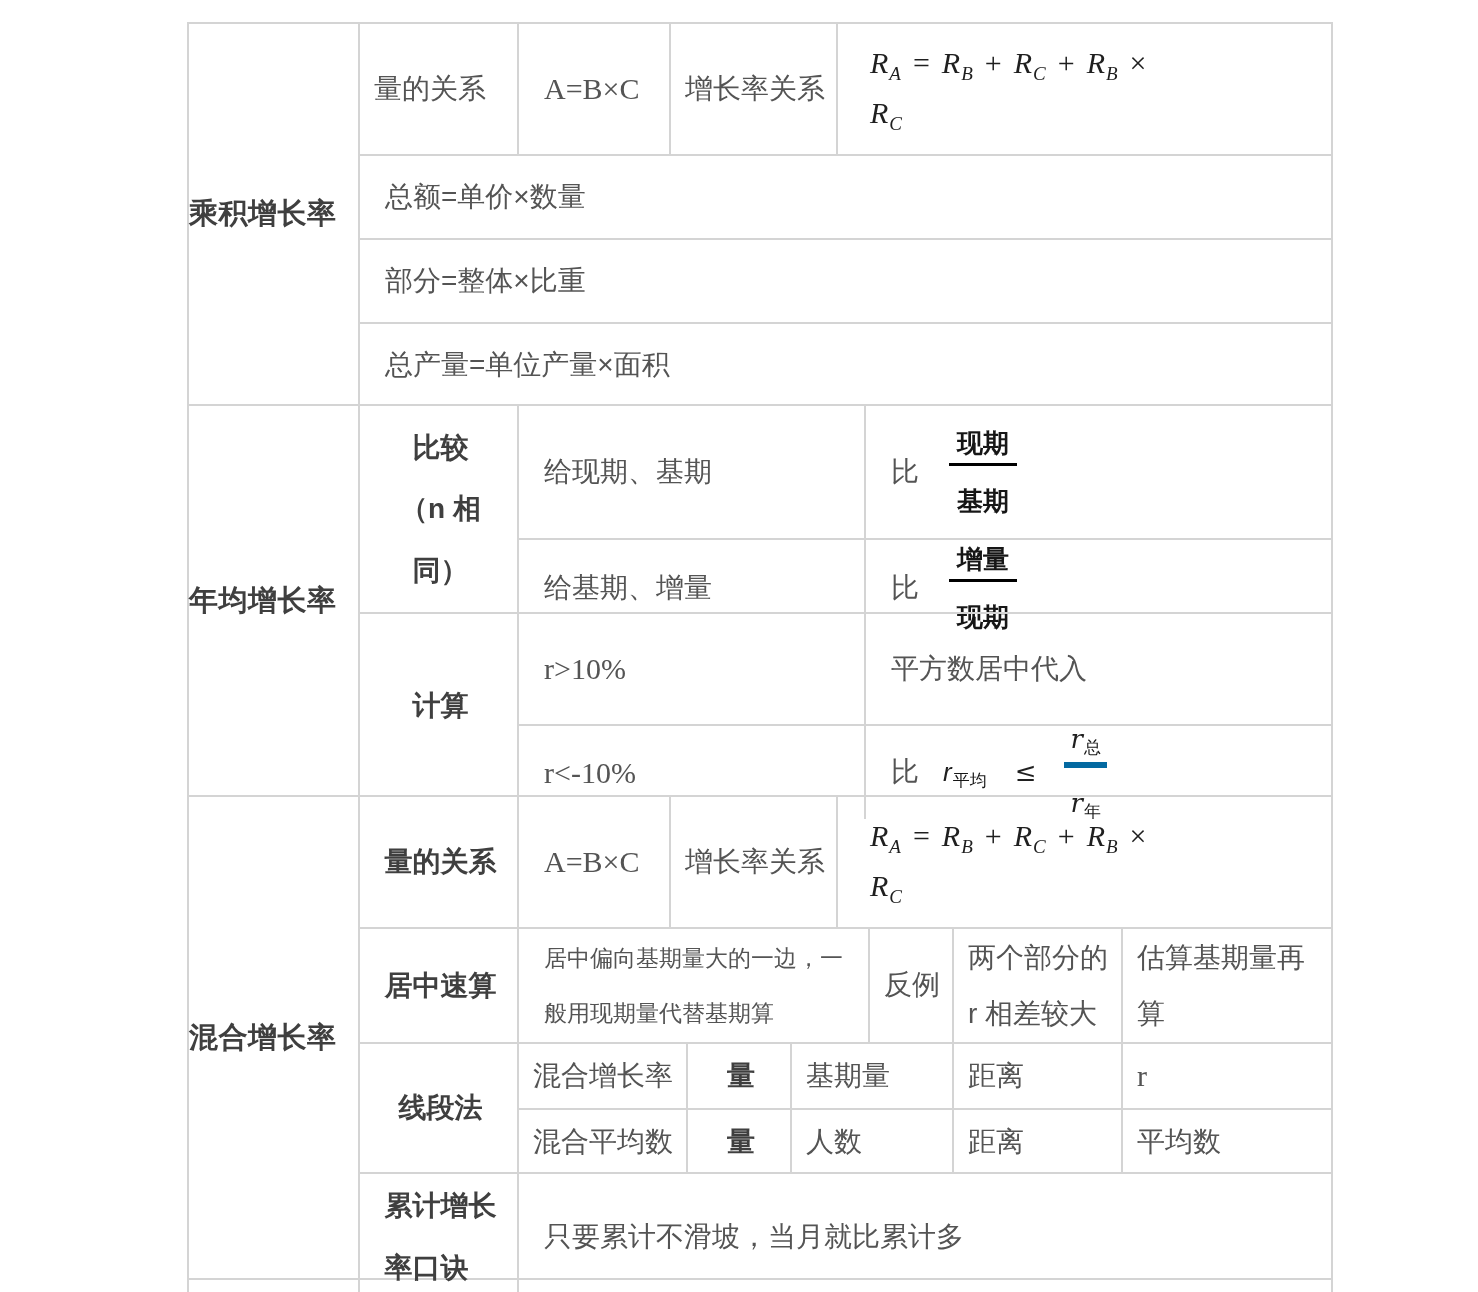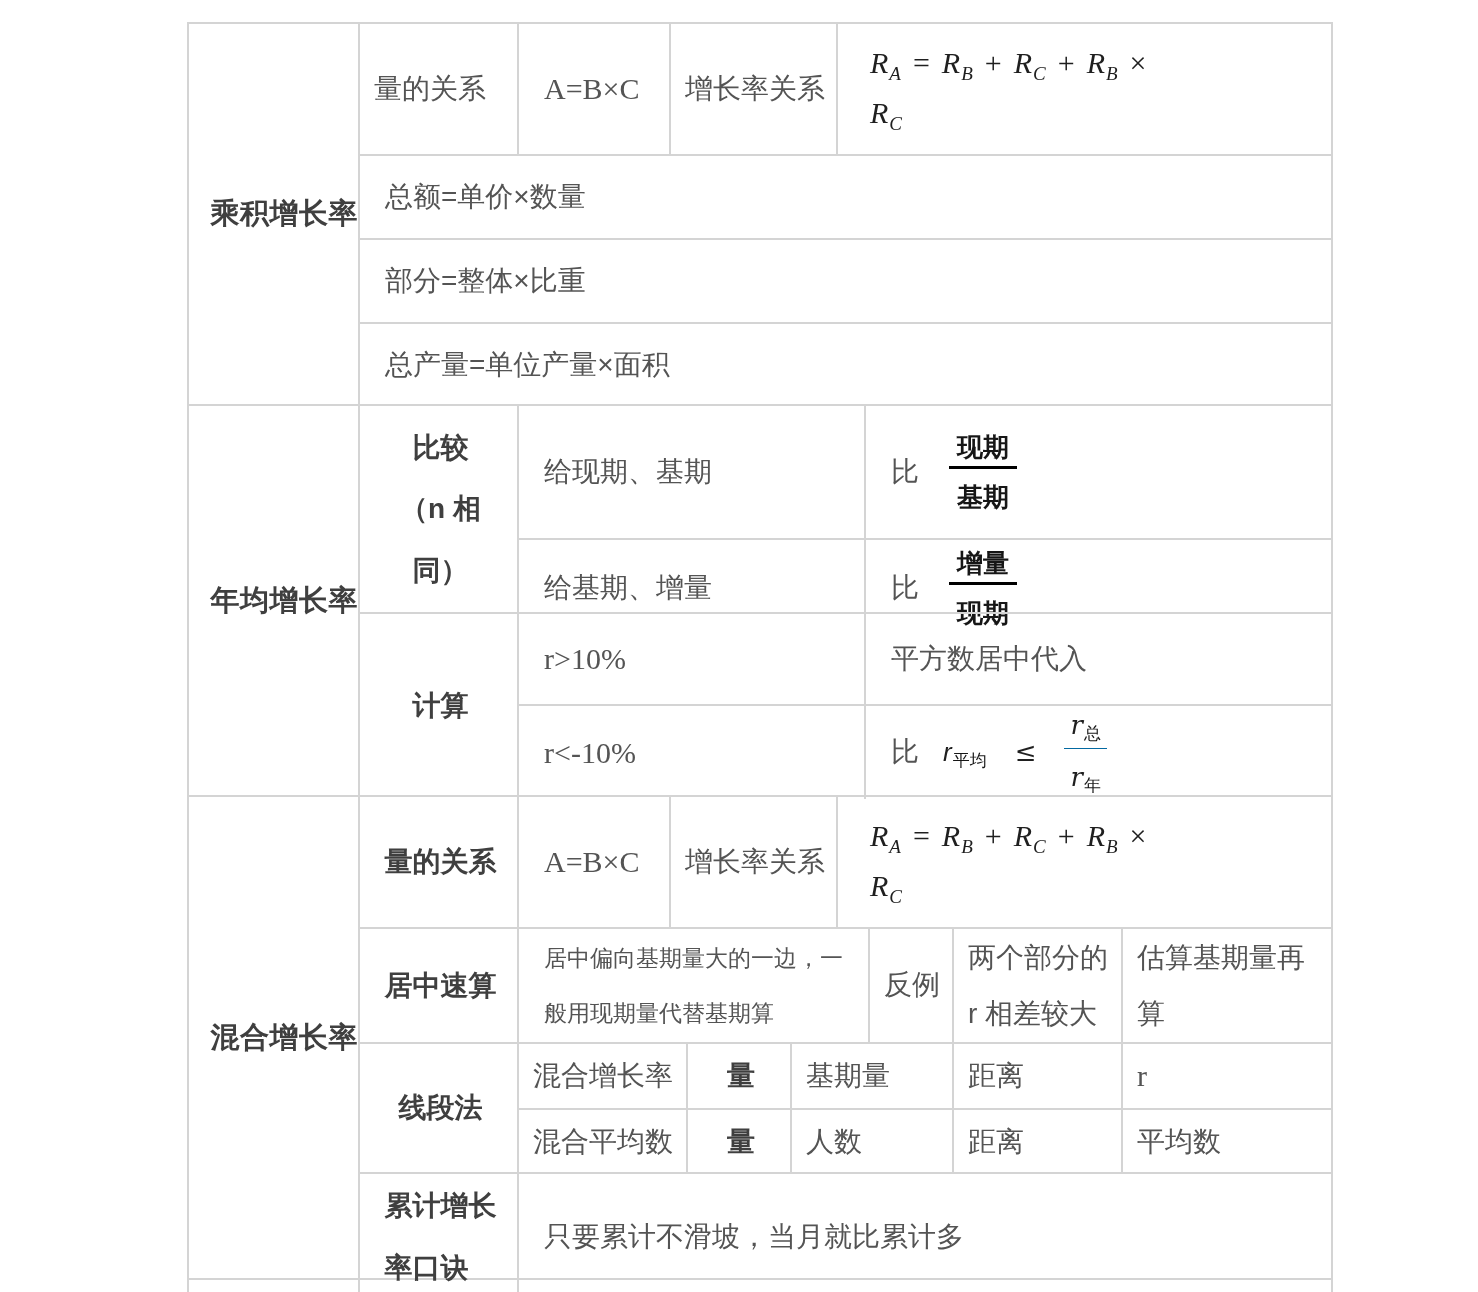--- a/index.html
+++ b/index.html
@@ -9,21 +9,21 @@
     --math:#1f1f1f;
   }
   html,body{margin:0;padding:0;background:#ffffff;}
   .page{position:relative;width:1478px;height:1292px;background:#fff;overflow:hidden;
         font-family:"Liberation Sans","DejaVu Sans",sans-serif;color:var(--txt);}
   .tbl{position:absolute;left:187px;top:22px;width:1146px;height:1270px;
        border:2px solid var(--line);border-bottom:none;box-sizing:border-box;background:#fff;}
   .sec{display:flex;box-sizing:border-box;}
   .bb{border-bottom:2px solid var(--line);}
   .labelcol{width:171px;flex-shrink:0;border-right:2px solid var(--line);box-sizing:border-box;
-            display:flex;align-items:center;justify-content:flex-end;}
+            display:flex;align-items:center;justify-content:flex-start;}
   .seccontent{flex:1;min-width:0;display:flex;flex-direction:column;}
   .row{display:flex;box-sizing:border-box;flex-shrink:0;}
   .grp{display:flex;box-sizing:border-box;flex-shrink:0;}
   .grpcol{flex:1;min-width:0;display:flex;flex-direction:column;}
   .bt{border-top:2px solid var(--line);}
   .cell{display:flex;align-items:center;padding-left:25px;box-sizing:border-box;flex-shrink:0;
         font-size:28px;color:var(--txt);line-height:1.45;}
   .flex1{flex:1;min-width:0;}
   .br{border-right:2px solid var(--line);}
   .w159{width:159px}.w178{width:152px}.w167{width:167px}.w347{width:347px}
@@ -43,23 +43,23 @@
   .fwrap{display:inline-block;line-height:1.6;}
   .mv{white-space:nowrap;}
   .mvar{font-style:italic;}
   .msub{font-size:19px;font-style:italic;vertical-align:-7px;margin-left:1px;}
   .mop{margin:0 12px;font-style:normal;color:var(--math);}
   .fr-cell{gap:30px;}
   .pre{color:var(--txt);font-size:28px;}
   .frac{display:inline-flex;flex-direction:column;align-items:center;line-height:1.25;
         font-size:26px;font-weight:600;color:#161616;}
   .frac .num{border-bottom:3px solid #000;padding:0 8px 3px;}
-  .frac .den{padding-top:12px;}
+  .frac .den{padding-top:19px;}
   .vfrac{font-family:"DejaVu Serif","Liberation Serif",serif;font-weight:500;}
-  .vfrac .num{border-bottom:1px solid #0369a1;padding:0 6px 4px;}
+  .vfrac .num{border-bottom:6px solid #0369a1;padding:0 6px 4px;}
   .vfrac .den{}
   .mvar-sm{font-style:italic;font-size:26px;color:var(--math);}
   .msub-cjk{font-size:17px;font-style:normal;font-weight:500;vertical-align:-5px;margin-left:1px;
             font-family:"Liberation Sans","DejaVu Sans",sans-serif;color:#161616;}
   .mop2{margin:0 4px;font-size:26px;color:var(--math);font-family:"DejaVu Serif",serif;}
 </style>
 </head>
 <body>
 
 <div class="page">
@@ -130,21 +130,21 @@
                 </span>
               </div>
             </div>
           </div>
         </div>
         <div class="grp bt" style="height:185px">
           <div class="cell w159 br center">
             <span class="blabel2">计算</span>
           </div>
           <div class="grpcol">
-            <div class="row" style="height:90px">
+            <div class="row" style="height:110px">
               <div class="cell w347 br serif">
                 <span>r&gt;10%</span>
               </div>
               <div class="cell flex1">
                 <span>平方数居中代入</span>
               </div>
             </div>
             <div class="row bt" style="height:95px">
               <div class="cell w347 br serif">
                 <span>r&lt;-10%</span>

